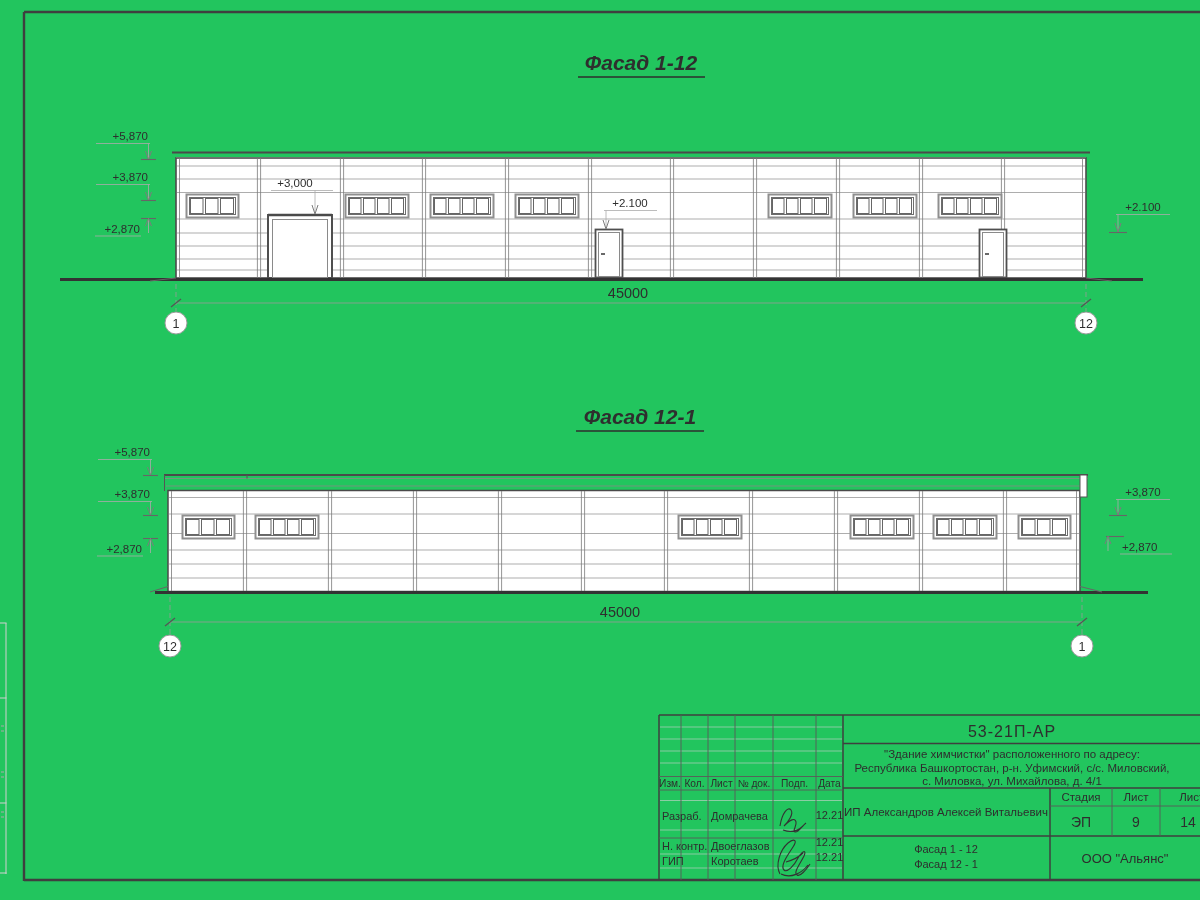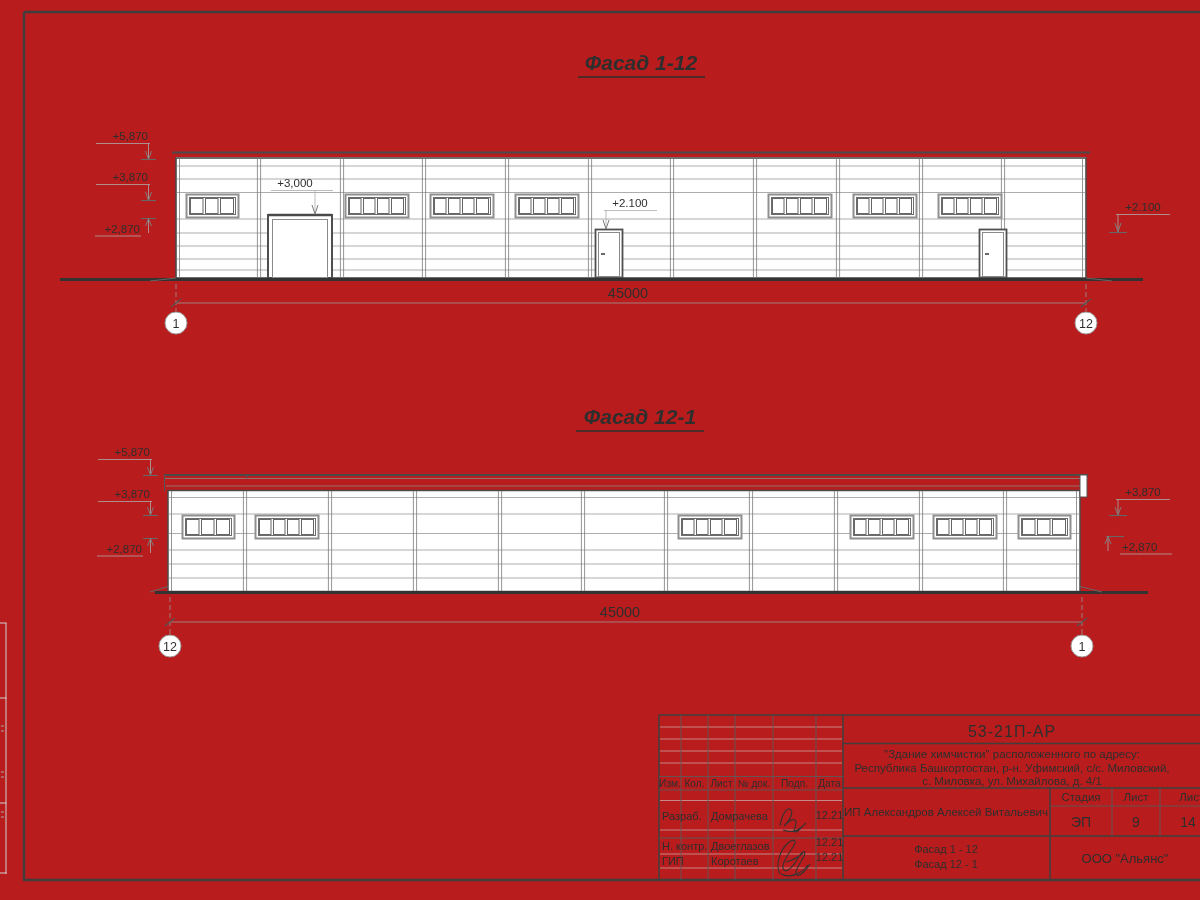--- a/index.html
+++ b/index.html
@@ -1,16 +1,16 @@
 <!DOCTYPE html>
 <html><head>
 <meta charset="utf-8">
 <style>
   html,body{margin:0;padding:0;background:#ffffff;}
-  .sheet{width:1200px;height:900px;position:relative;background:#b91c1c;}
+  .sheet{width:1200px;height:900px;position:relative;background:#22c55e;}
   text{font-family:"Liberation Sans",sans-serif;fill:#2e2e2e;}
   .ttl{font-size:21px;font-style:italic;font-weight:bold;}
   .elev{font-size:11.5px;}
   .dim{font-size:14.5px;}
   .ax{font-size:12.5px;}
   .tb-s{font-size:10.2px;}
   .tb-m{font-size:11.5px;}
   .tb-name{font-size:11px;}
   .tb-l{font-size:16px;letter-spacing:1px;}
   .tb-v{font-size:14px;}

